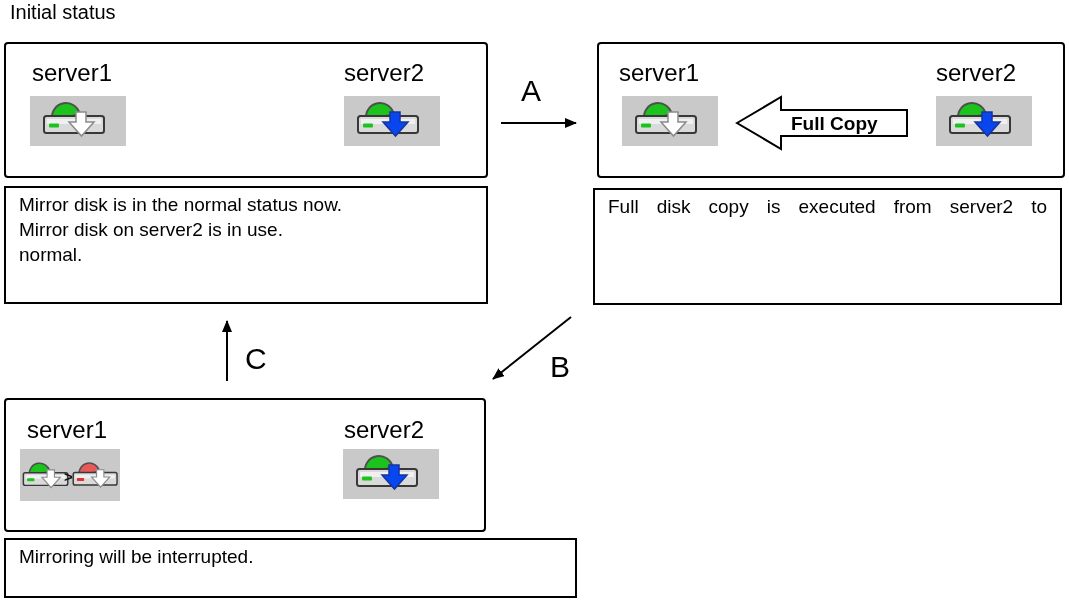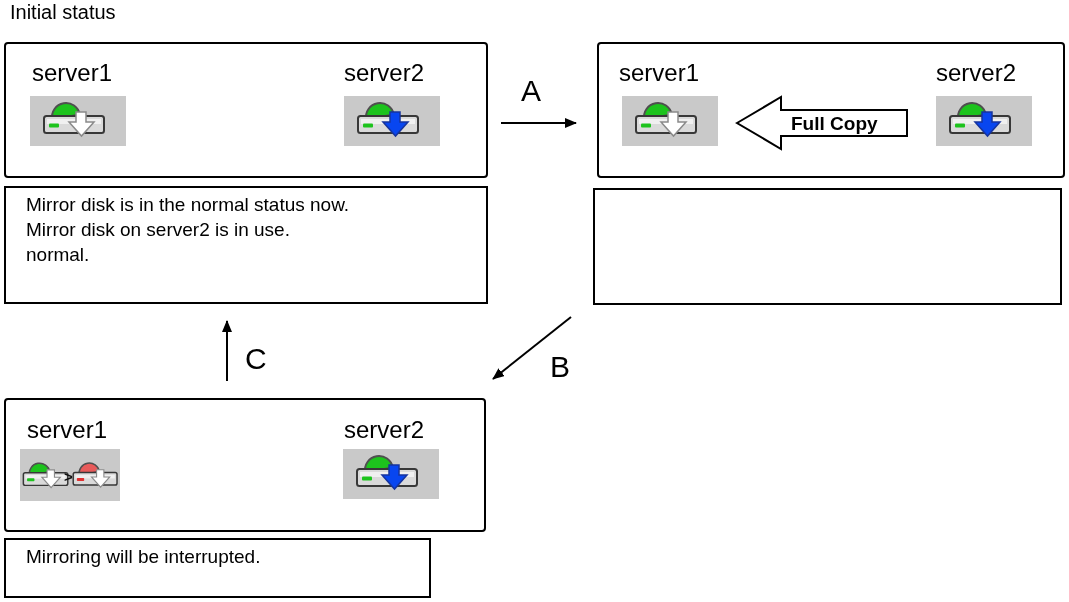--- a/index.html
+++ b/index.html
@@ -15,25 +15,25 @@
     position: absolute; border: 2.5px solid #000; border-radius: 4px; background: #fff;
   }
   #box-initial     { left: 4px;   top: 42px;  width: 484px; height: 136px; }
   #box-fullcopy    { left: 597px; top: 42px;  width: 468px; height: 136px; }
   #box-interrupted { left: 4px;   top: 398px; width: 482px; height: 134px; }
   .server-label { position: absolute; font-size: 24px; white-space: nowrap; }
   .icon-svg { position: absolute; display: block; }
   .iconbg { fill: var(--icon-bg, #c9c9c9); }
   .note-box {
     position: absolute; border: 2.5px solid #000; background: #fff;
-    font-size: 19px; line-height: 25px; padding: 4px 20px;
+    font-size: 19px; line-height: 25px; padding: 4px 13px;
   }
   #note-initial     { left: 4px;   top: 186px; width: 484px; height: 118px; }
   #note-fullcopy    { left: 593px; top: 188px; width: 469px; height: 117px; }
-  #note-interrupted { left: 4px;   top: 538px; width: 427px; height: 60px; }
+  #note-interrupted { left: 4px;   top: 538px; width: 573px; height: 60px; }
   .note-line.stretch { text-align: justify; text-align-last: justify; }
   .t-label { position: absolute; font-size: 30px; }
   #label-a { left: 521px; top: 74px; }
   #label-b { left: 550px; top: 350px; }
   #label-c { left: 245px; top: 342px; }
   .overlay { position: absolute; left: 0; top: 0; width: 1069px; height: 602px; pointer-events: none; }
   .fc-arrow { position: absolute; left: 136px; top: 51px; width: 176px; height: 56px; }
   .fc-arrow text { font-family: "Liberation Sans", "DejaVu Sans", sans-serif; font-weight: bold; font-size: 19px; }
   .chev { font-family: "Liberation Sans", "DejaVu Sans", sans-serif; font-size: 15px; font-weight: bold; }
 </style>
@@ -105,20 +105,21 @@
     </svg>
   </div>
 
   <div class="note-box" id="note-initial">
     <div class="note-line">Mirror disk is in the normal status now.</div>
     <div class="note-line">Mirror disk on server2 is in use.</div>
     <div class="note-line">normal.</div>
   </div>
 
   <div class="note-box" id="note-fullcopy">
+    <div class="note-line stretch">Full disk copy is executed from server2 to</div>
   </div>
 
   <div class="note-box" id="note-interrupted">
     <div class="note-line">Mirroring will be interrupted.</div>
   </div>
 
   <svg class="overlay" viewBox="0 0 1069 602">
     <defs>
       <marker id="ah" markerWidth="14" markerHeight="12" refX="11" refY="5" orient="auto" markerUnits="userSpaceOnUse">
         <path d="M0 0 L12 5 L0 10 Z" fill="#000"></path>

